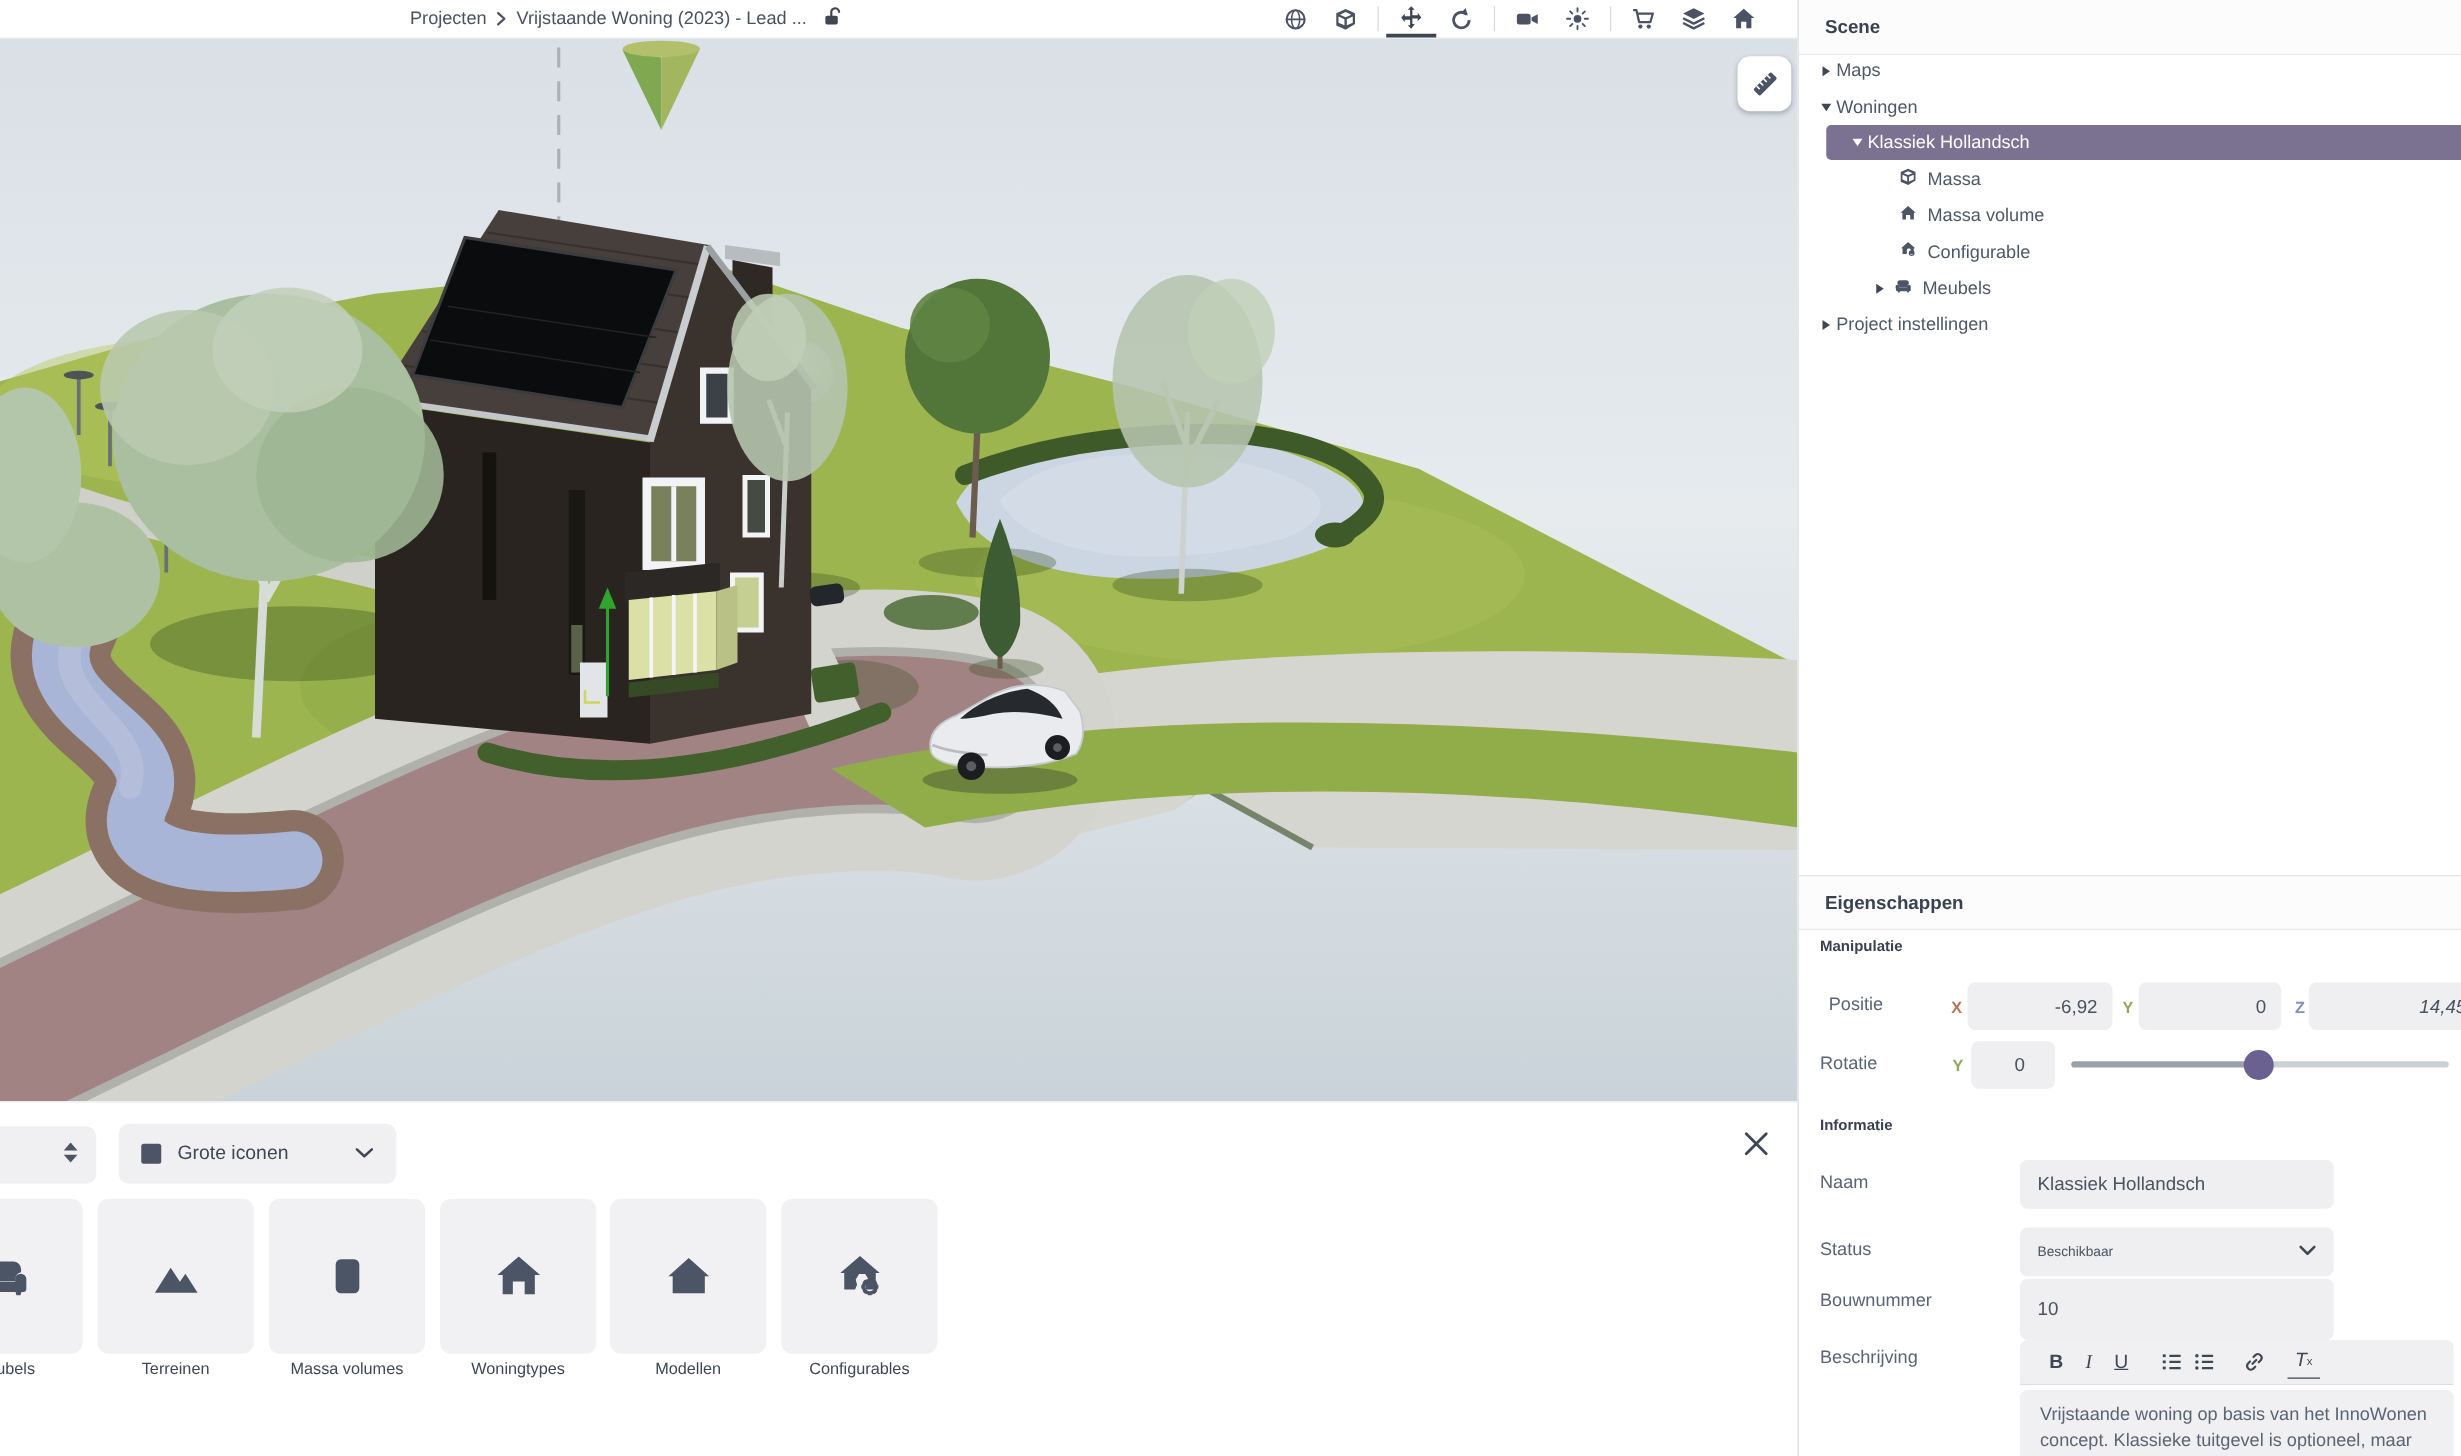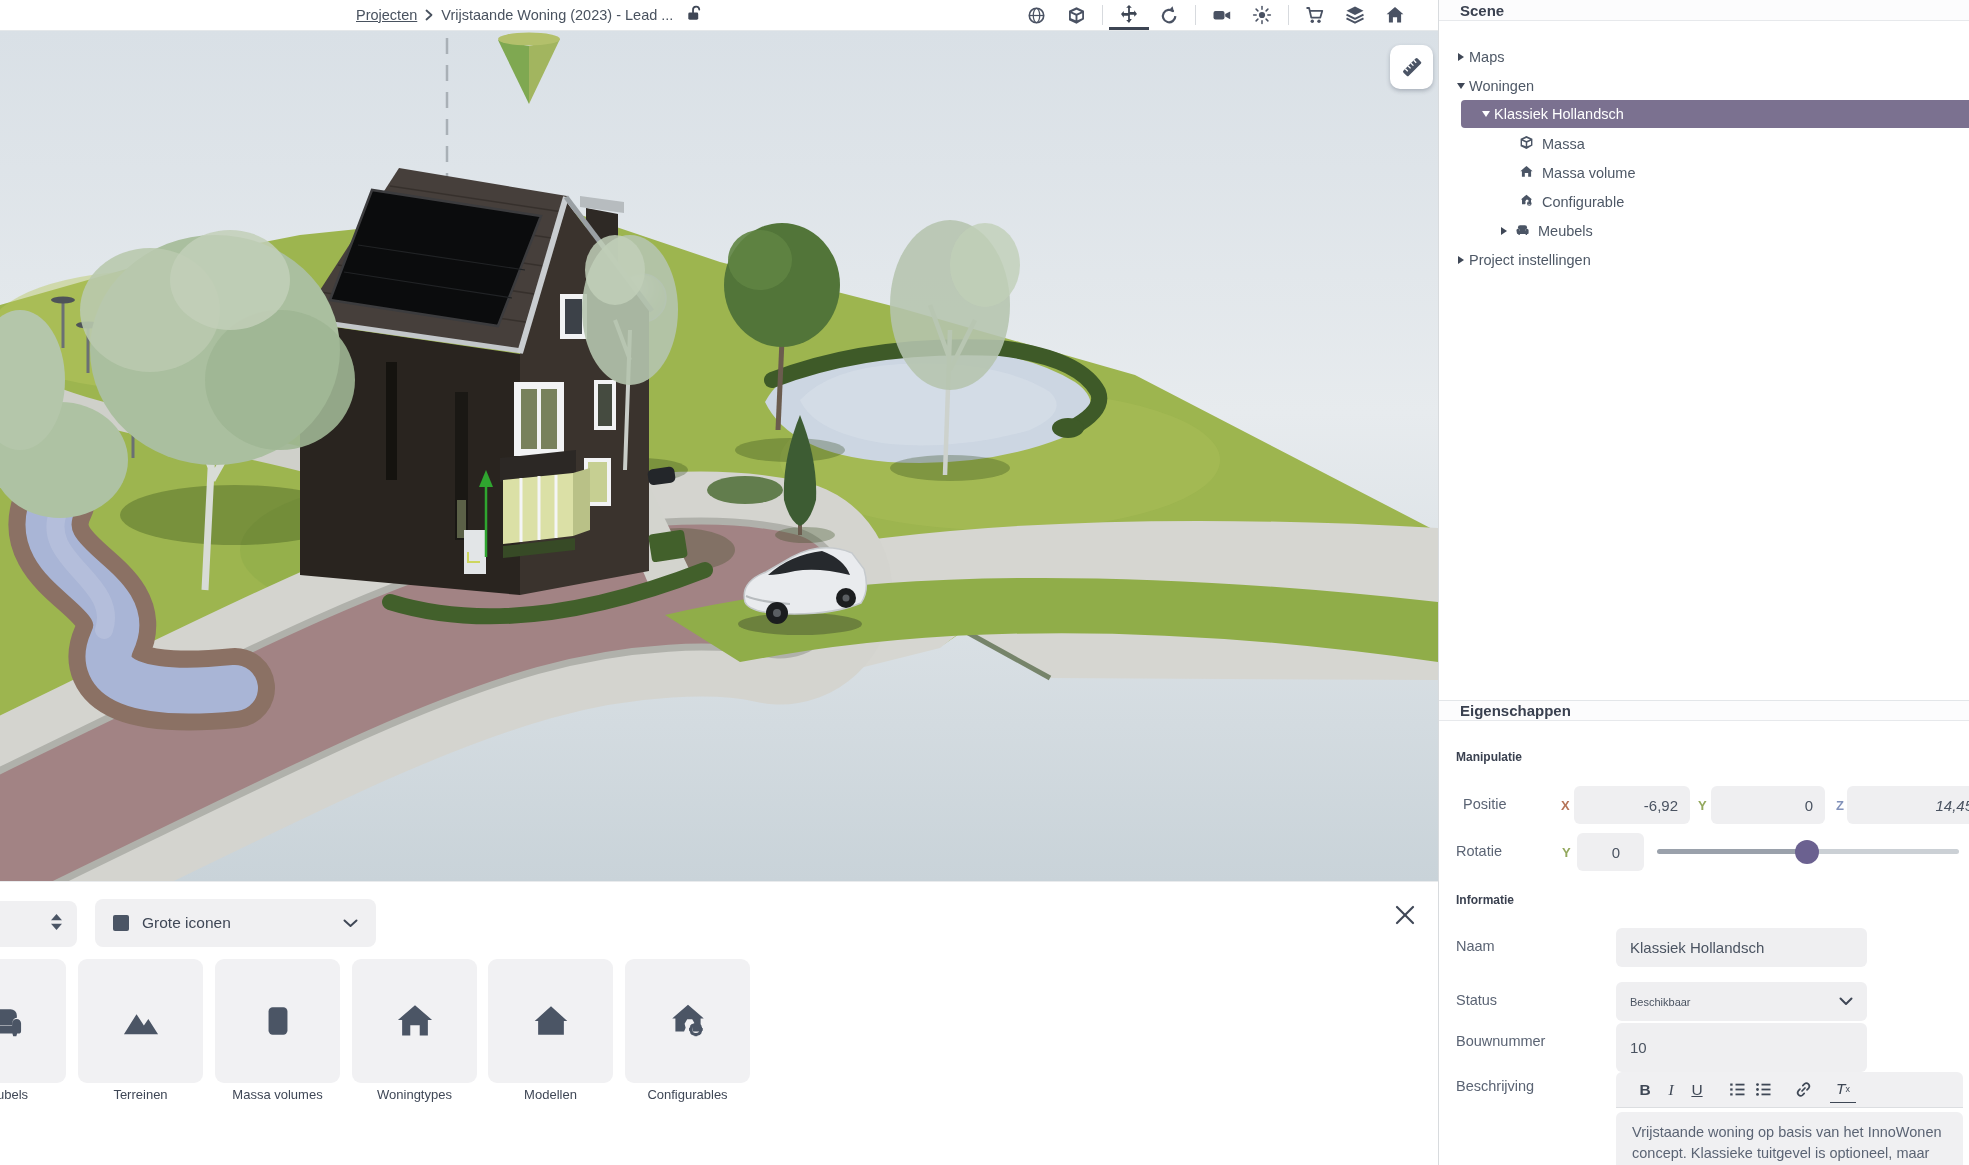--- a/index.html
+++ b/index.html
@@ -3,50 +3,50 @@
 <meta charset="utf-8">
 <style>
   html,body{margin:0;padding:0;background:#fff;}
   .app{position:relative;width:1969px;height:1165px;overflow:hidden;
        font-family:"Liberation Sans",sans-serif;color:#4a5361;background:#fff;}
   .abs{position:absolute;}
 
   
   .topbar{left:0;top:0;width:1438px;height:30px;background:#fff;border-bottom:1px solid #e5e8ea;z-index:30;}
   .breadcrumb{left:328px;top:0;height:30px;display:flex;align-items:center;gap:8px;font-size:14.5px;color:#49525f;}
-  .bc-link{text-decoration:underline;cursor:pointer;margin-left:28px;}
+  .bc-link{cursor:pointer;}
   .bc-sep svg{display:block;}
   .tools{left:1016px;top:0;height:30px;display:flex;align-items:flex-start;}
   .tool{width:40px;height:30px;display:flex;align-items:center;justify-content:center;cursor:pointer;box-sizing:border-box;}
   .tool svg{display:block;}
   .tool.active{border-bottom:3px solid #3d4553;}
   .tsep{width:1px;height:20px;background:#d7dade;margin:5px 6px 0 6px;}
 
   
   .viewport{left:0;top:30px;width:1438px;height:851px;overflow:hidden;background:#dfe5ea;}
   .viewport svg{display:block;}
   .measure-btn{left:1390px;top:15px;width:43px;height:44px;background:#fff;border-radius:10px;
       box-shadow:0 2px 4px rgba(50,60,80,.3);display:flex;align-items:center;justify-content:center;cursor:pointer;}
 
   
   .library{left:0;top:881px;width:1438px;height:284px;background:#fff;border-top:1px solid #e9ebed;z-index:20;}
   .pill{background:#f0f0f2;border-radius:8px;display:flex;align-items:center;cursor:pointer;}
   .sort-select{left:-44px;top:19px;width:121px;height:46px;justify-content:flex-end;padding-right:14px;box-sizing:border-box;}
-  .size-select{left:95px;top:17px;width:281px;height:48px;padding:0 18px;gap:13px;box-sizing:border-box;}
+  .size-select{left:95px;top:17px;width:222px;height:48px;padding:0 18px;gap:13px;box-sizing:border-box;}
   .size-select .lbl{flex:1;font-size:15.5px;color:#3f4756;}
   .sq-icon{width:16px;height:16px;background:#4b5565;border-radius:2px;}
   .close-btn{left:1390px;top:20px;width:30px;height:30px;display:flex;align-items:center;justify-content:center;cursor:pointer;}
   .tile{top:77px;width:125px;height:124px;background:#f1f1f3;border-radius:9px;display:flex;
         align-items:center;justify-content:center;cursor:pointer;}
   .tile svg{display:block;}
   .tile-label{top:205px;width:125px;text-align:center;font-size:13px;color:#3f4756;white-space:nowrap;}
 
   
   .sidebar{left:1438px;top:0;width:531px;height:1165px;background:#fff;border-left:1px solid #d8dbde;overflow:hidden;z-index:40;}
-  .panel-header{left:0;width:531px;height:21px;background:#fcfcfd;border-bottom:1px solid #e7e9ec;
+  .panel-header{left:0;width:531px;height:44px;background:#fcfcfd;border-bottom:1px solid #e7e9ec;
       display:flex;align-items:center;padding-left:21px;box-sizing:border-box;
       font-weight:bold;font-size:15px;color:#3a4150;}
   .trow{left:0;width:531px;height:29px;display:flex;align-items:center;font-size:14.5px;color:#4e5866;cursor:pointer;}
   .caret-r{width:0;height:0;border-left:6px solid #3f4756;border-top:4.5px solid transparent;border-bottom:4.5px solid transparent;}
   .caret-d{width:0;height:0;border-top:6px solid #3f4756;border-left:4.5px solid transparent;border-right:4.5px solid transparent;}
   .caret-d.white{border-top-color:#fff;}
   .trow .ticon{display:flex;width:17px;justify-content:center;}
   .trow-selected{left:22px;width:509px;height:28px;background:#7b7190;border-radius:4px 0 0 4px;color:#fff;}
   .sec-title{font-weight:bold;font-size:12px;color:#3a4150;}
   .flabel{font-size:14.5px;color:#5b6474;}

